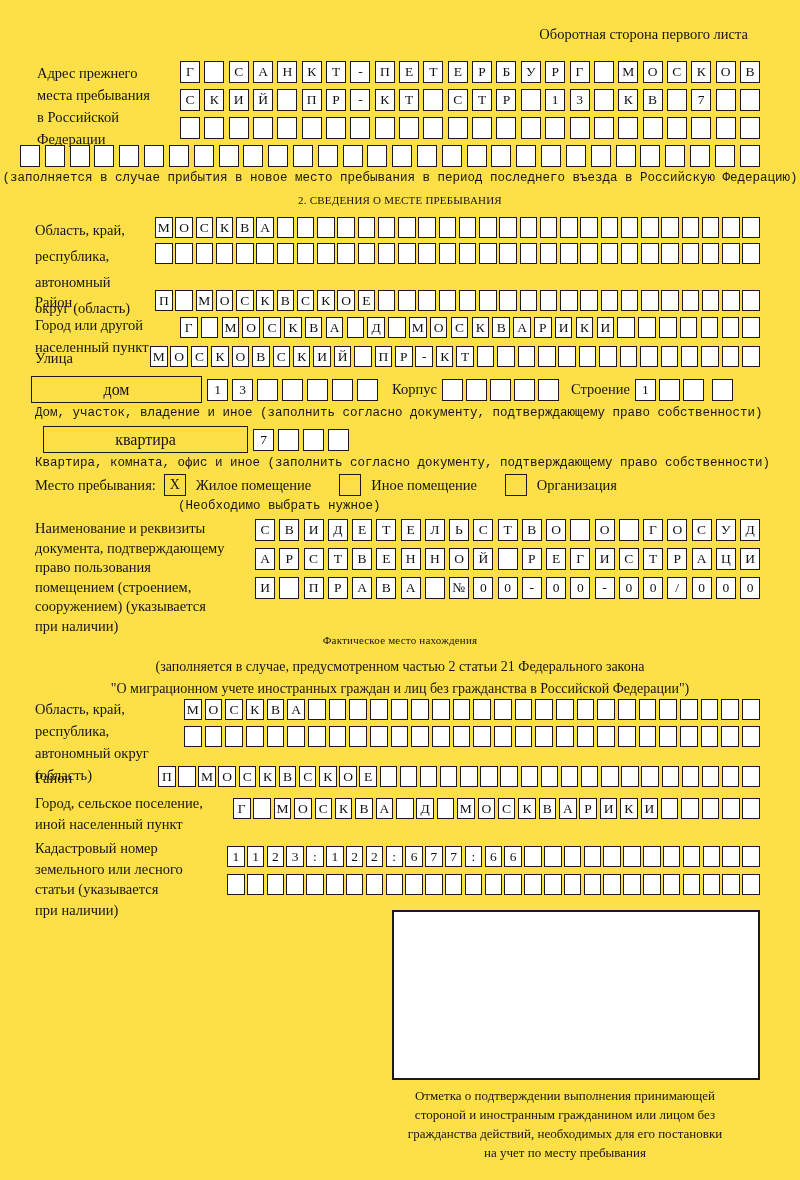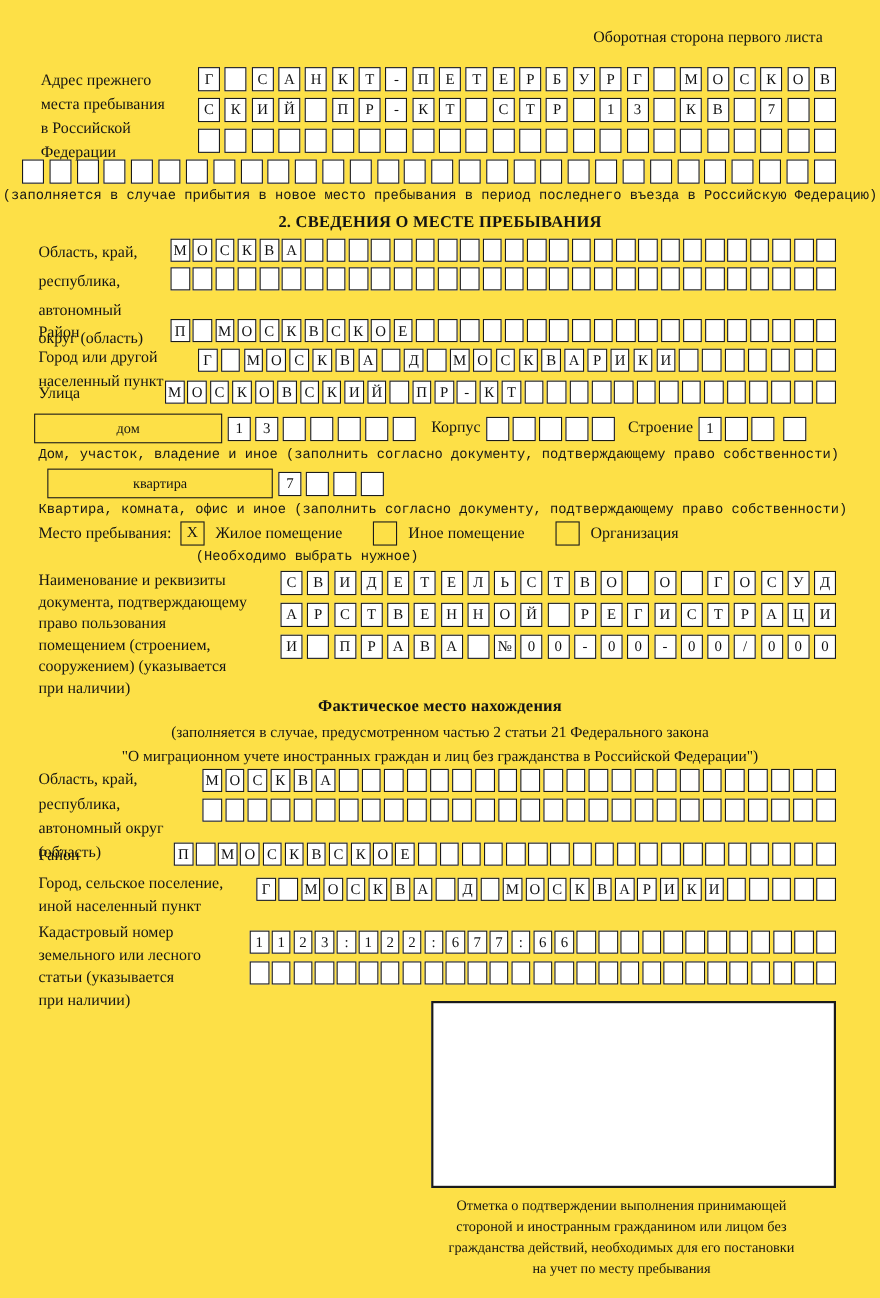--- a/index.html
+++ b/index.html
@@ -6,36 +6,36 @@
   .sheet{
     position:relative;width:800px;height:1180px;background:#fde047;
     font-family:"Liberation Serif","DejaVu Serif",serif;color:#141414;
     overflow:hidden;margin:0 auto;
   }
   .abs{position:absolute;}
   .lbl{font-size:14.5px;line-height:21px;}
   .lbl.tight{line-height:19.5px;}
   .note{font-size:12.5px;color:#161616;font-family:Liberation Mono, monospace;}
   .center{text-align:center;width:800px;left:0;}
-  .title{font-size:15px;font-weight:bold;letter-spacing:.2px;}
+  .title{font-size:11px;font-weight:normal;letter-spacing:.2px;}
   
   .crow{display:flex;justify-content:space-between;}
   .crow.g{justify-content:flex-start;gap:4px;}
   .c{
     box-sizing:border-box;border:1.6px solid #1b1b1b;background:#fff;
     display:flex;align-items:center;justify-content:center;
     font-size:13.5px;line-height:1;color:#111;
   }
   .cw-lg .c{width:20px;height:22px;}      
   .cw-sm .c{width:17.5px;height:21px;}    
   .cw-md .c{width:21px;height:22px;}      
   .rows{display:flex;flex-direction:column;}
   .bigfield{
     box-sizing:border-box;border:1.8px solid #1b1b1b;display:flex;
-    align-items:center;justify-content:center;font-size:13px;height:27px;
+    align-items:center;justify-content:center;font-size:16px;height:27px;
   }
   .inline-label{font-size:14.5px;white-space:nowrap;}
   .chk{
     box-sizing:border-box;width:22px;height:22px;border:1.6px solid #1b1b1b;
     display:flex;align-items:center;justify-content:center;font-size:14px;
   }
   .opt{display:flex;align-items:center;}
   .stamp{box-sizing:border-box;border:2px solid #1b1b1b;background:#fff;}
 </style>
 </head>

